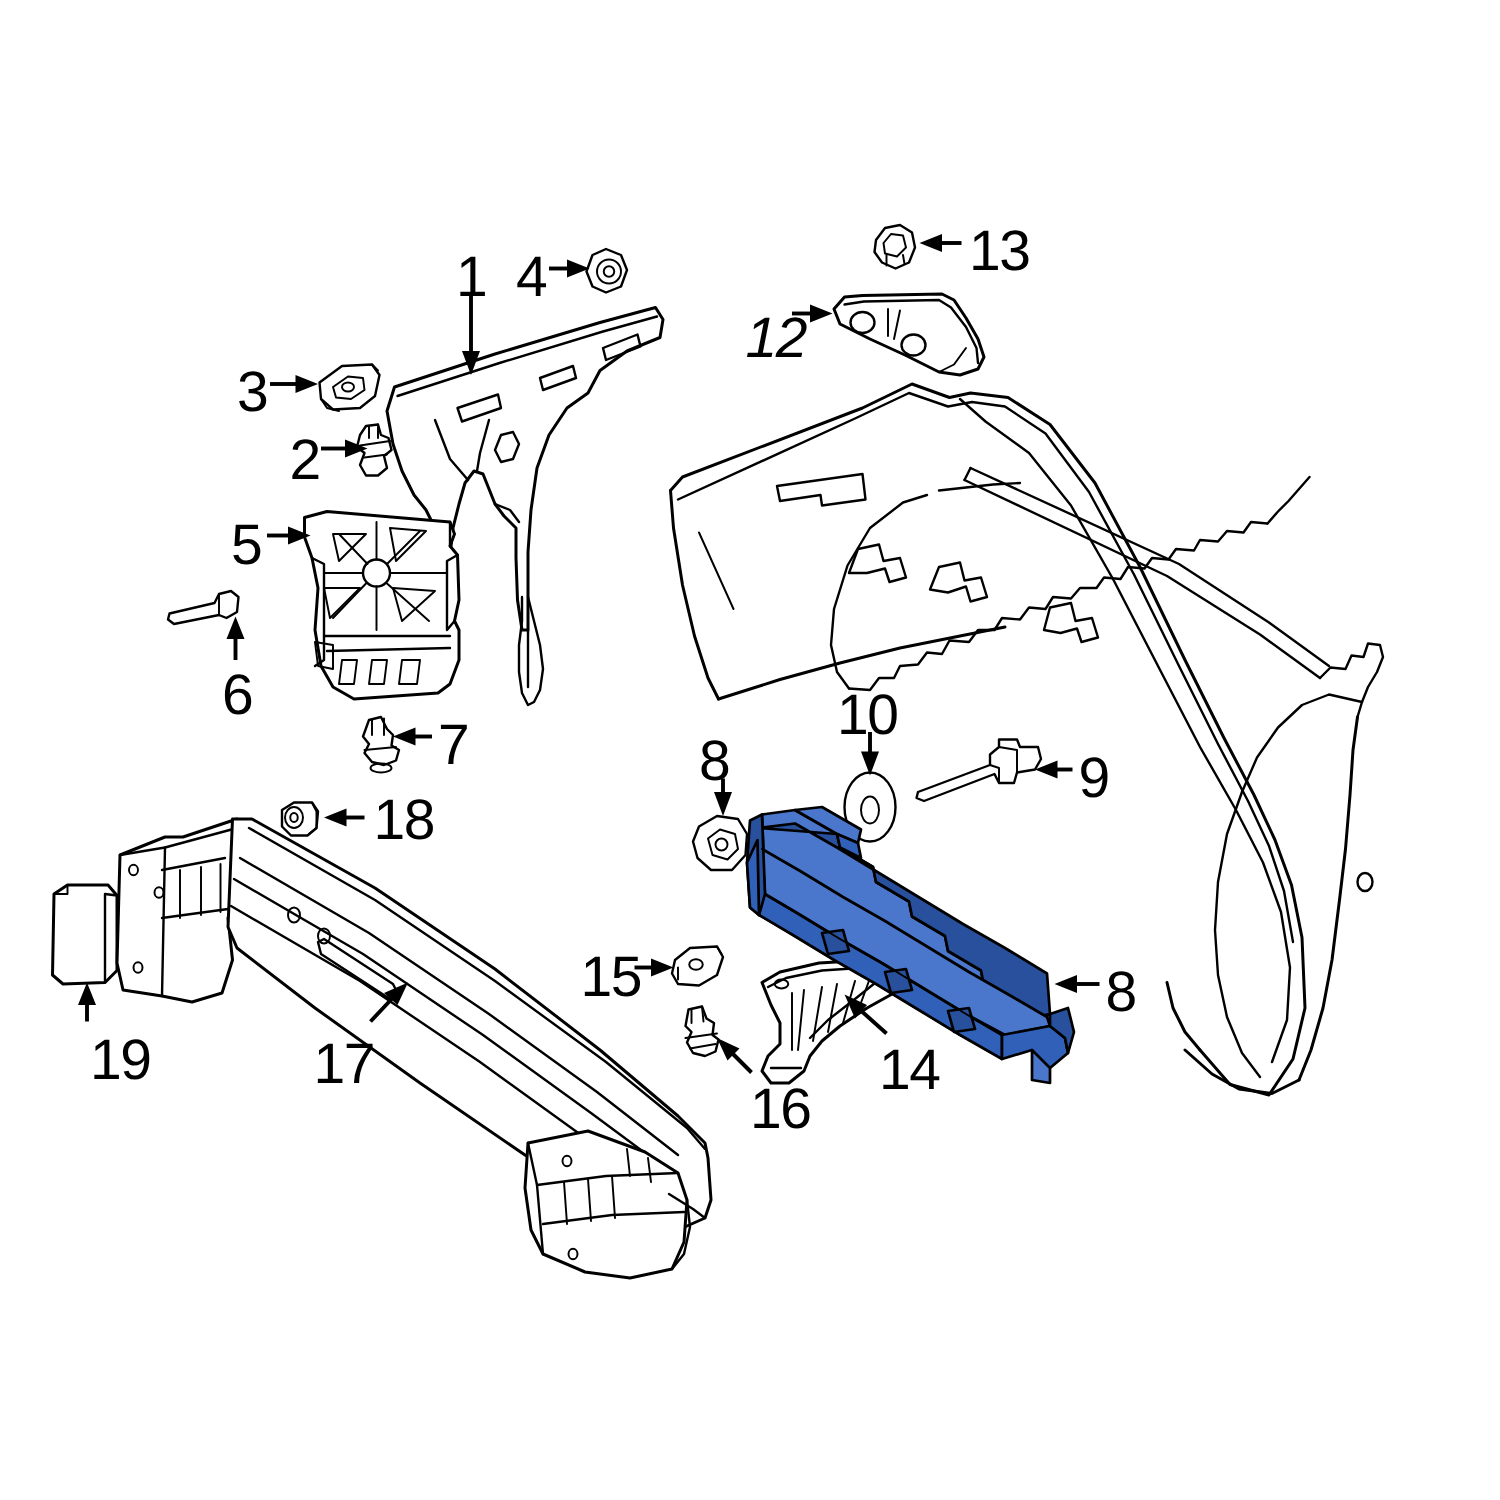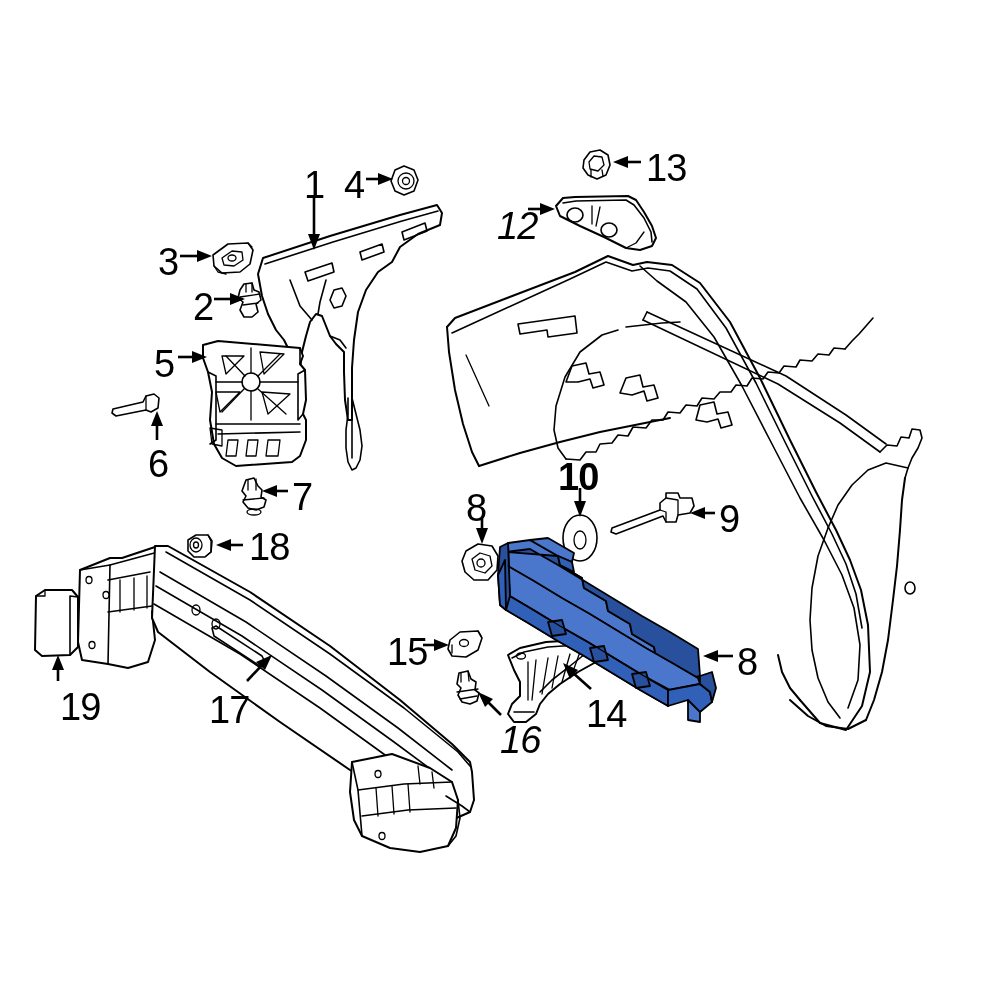--- a/index.html
+++ b/index.html
@@ -400,24 +400,24 @@
 
 <div class="callout" style="left:304px;top:166px;">1</div>
 <div class="callout" style="left:193px;top:288px;">2</div>
 <div class="callout" style="left:158px;top:243px;">3</div>
 <div class="callout" style="left:344px;top:166px;">4</div>
 <div class="callout" style="left:154px;top:345px;">5</div>
 <div class="callout" style="left:148px;top:445px;">6</div>
 <div class="callout" style="left:292px;top:478px;">7</div>
 <div class="callout" style="left:737px;top:643px;">8</div>
 <div class="callout" style="left:719px;top:500px;">9</div>
-<div class="callout" style="left:558px;top:458px;font-weight:bold;">10</div>
+<div class="callout" style="left:558px;top:458px;">10</div>
 <div class="callout" style="left:466px;top:489px;">8</div>
 <div class="callout" style="left:497px;top:207px;font-style:italic;">12</div>
 <div class="callout" style="left:646px;top:149px;">13</div>
 <div class="callout" style="left:586px;top:695px;">14</div>
 <div class="callout" style="left:387px;top:633px;">15</div>
-<div class="callout" style="left:500px;top:721px;font-style:italic;">16</div>
+<div class="callout" style="left:500px;top:721px;">16</div>
 <div class="callout" style="left:209px;top:691px;">17</div>
 <div class="callout" style="left:249px;top:528px;">18</div>
 <div class="callout" style="left:47px;top:688px;margin-left:13px;">19</div>
 
 </div>
 
 </body></html>

